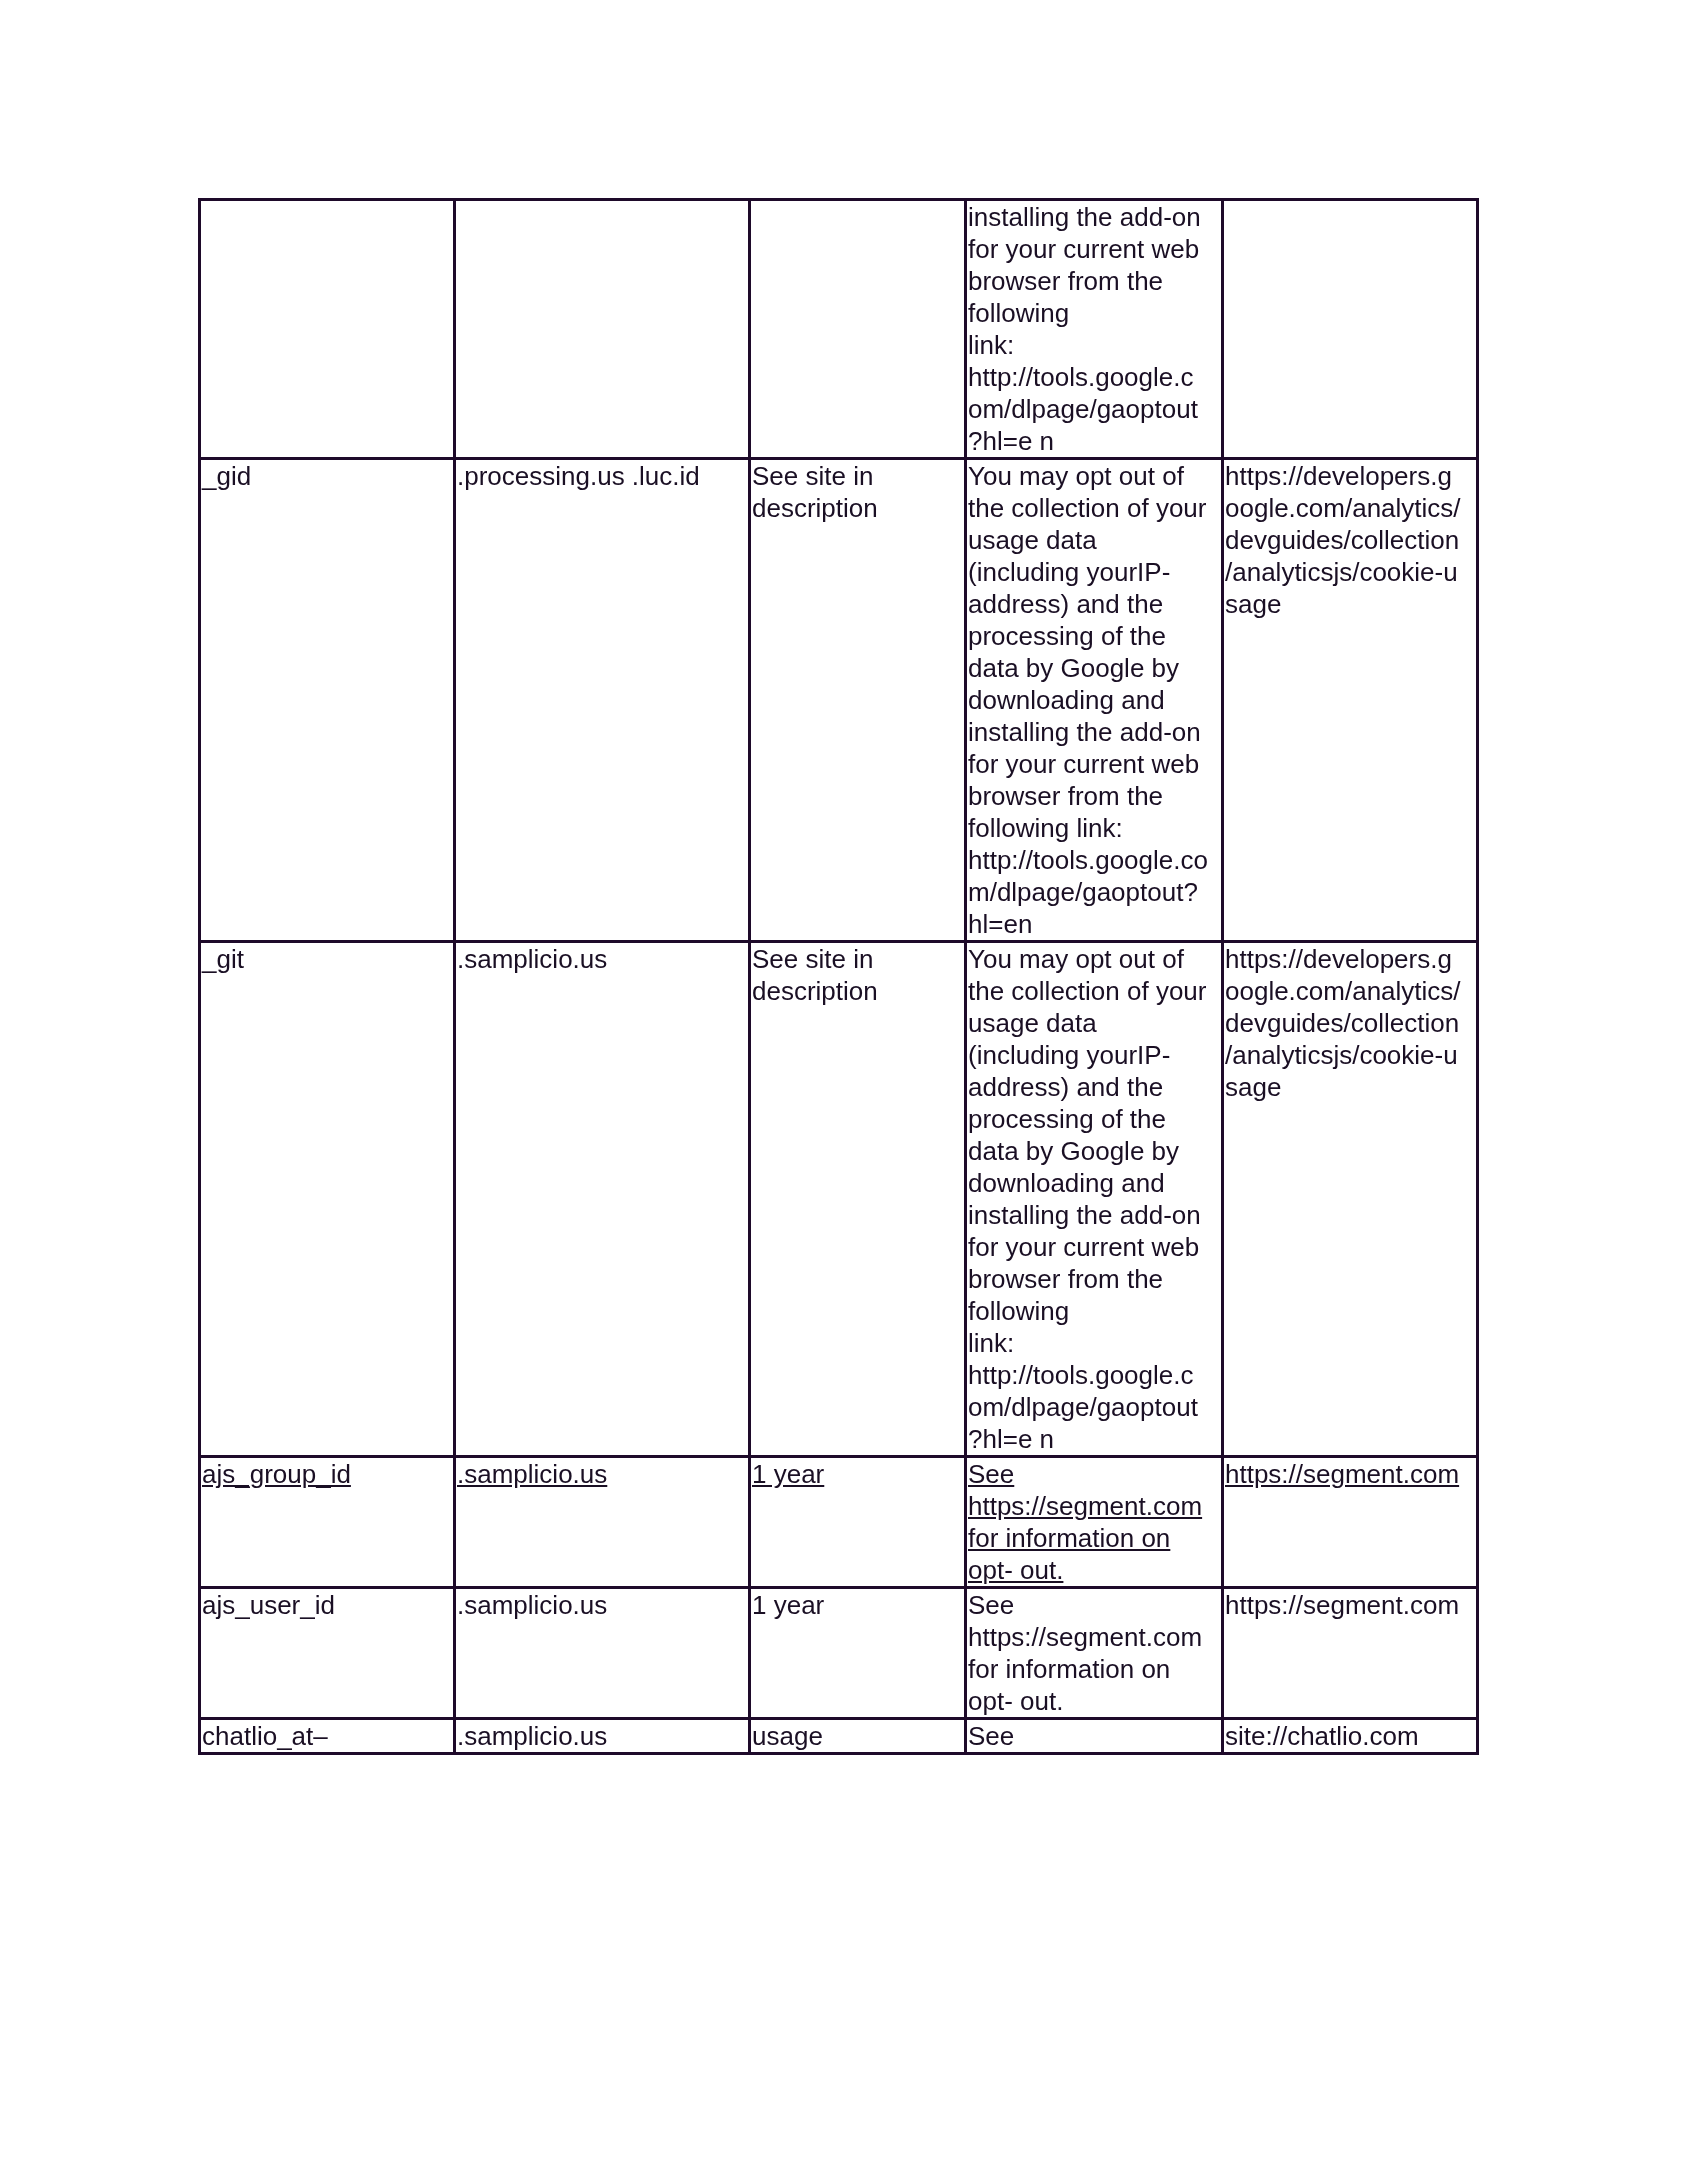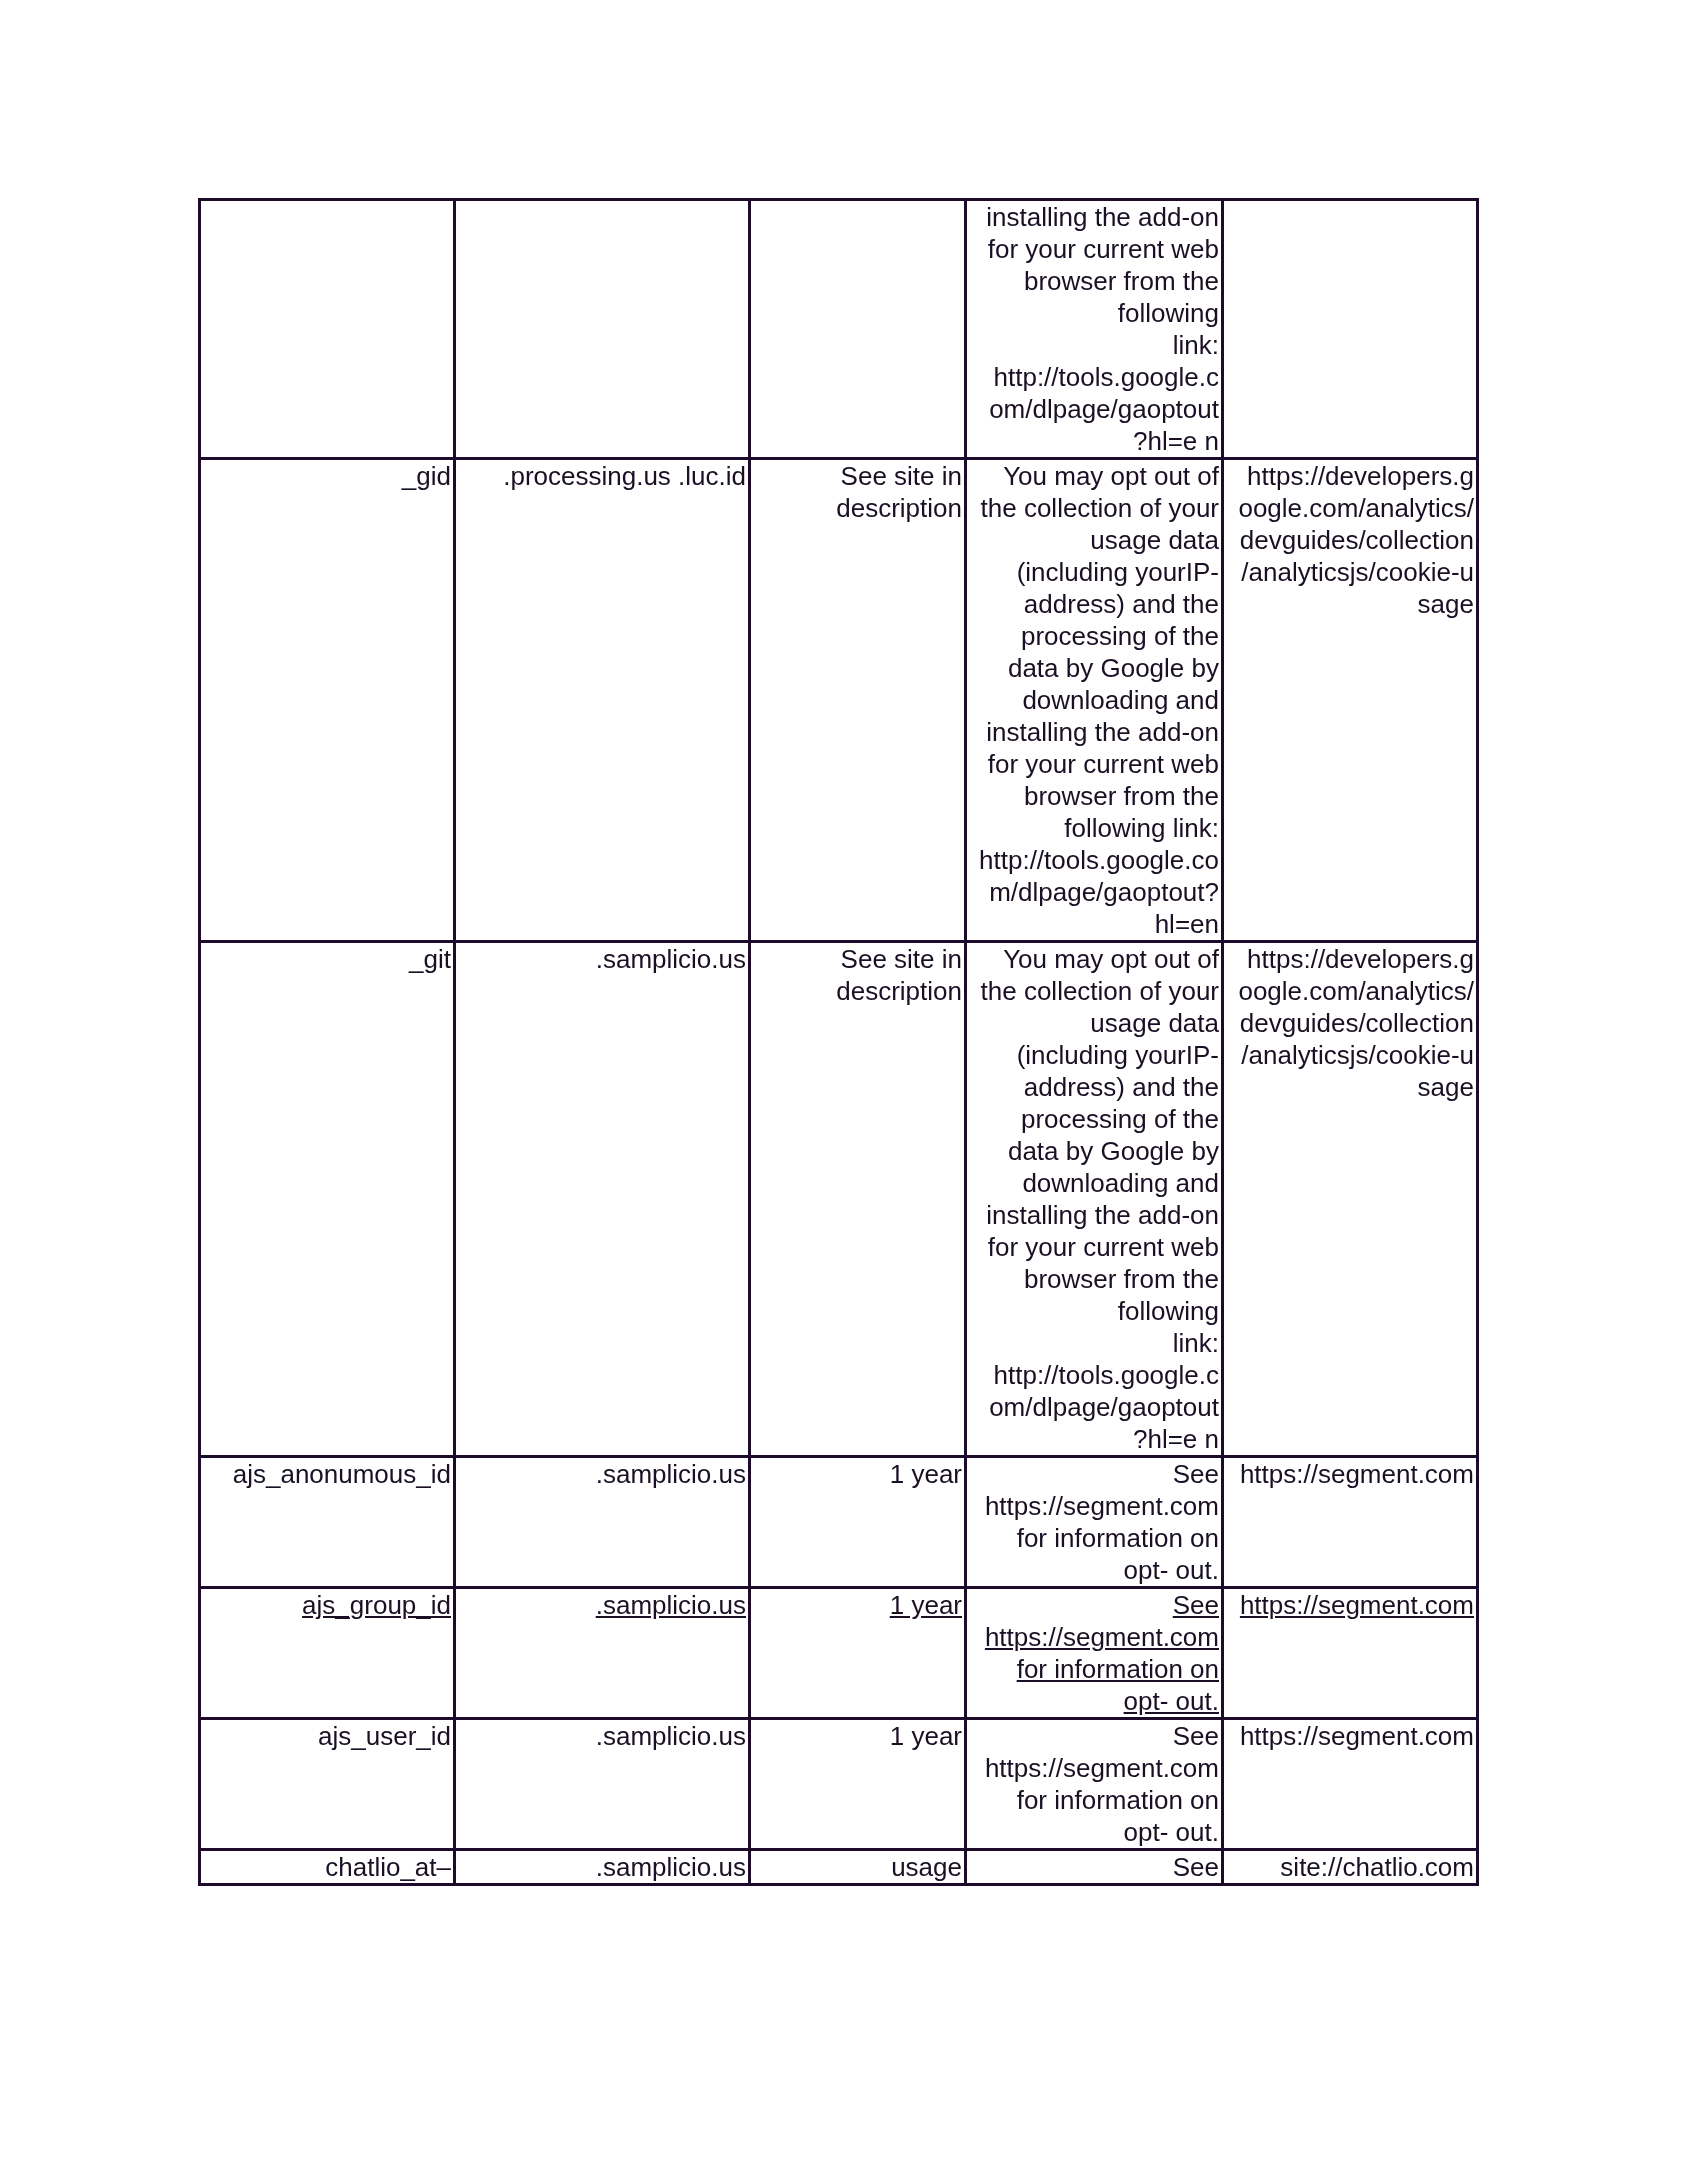--- a/index.html
+++ b/index.html
@@ -28,21 +28,20 @@
   table.cookies td {
     border: 3px solid #1e0a2a;
     vertical-align: top;
     padding: 0 2px 0 1px;
     font-size: 26px;
     line-height: 32px;
     color: #1a0f24;
     white-space: pre-line;
     word-wrap: break-word;
     overflow: hidden;
-    text-align: right;
   }
   col.c1 { width: 255px; }
   col.c2 { width: 295px; }
   col.c3 { width: 216px; }
   col.c4 { width: 257px; }
   col.c5 { width: 255px; }
   tr.r0 td { height: 248px; }
   tr.r1 td { height: 468px; }
   tr.r2 td { height: 502px; }
   tr.r3 td { height: 91px; }
@@ -124,30 +123,20 @@
 link:
 http://tools.google.c
 om/dlpage/gaoptout
 ?hl=e n</td>
         <td>https://developers.g
 oogle.com/analytics/
 devguides/collection
 /analyticsjs/cookie-u
 sage</td>
       </tr>
-      <tr class="r4">
-        <td>ajs_anonumous_id</td>
-        <td>.samplicio.us</td>
-        <td>1 year</td>
-        <td>See
-https://segment.com
-for information on
-opt- out.</td>
-        <td>https://segment.com</td>
-      </tr>
       <tr class="r5">
         <td>ajs_group_id</td>
         <td>.samplicio.us</td>
         <td>1 year</td>
         <td>See
 https://segment.com
 for information on
 opt- out.</td>
         <td>https://segment.com</td>
       </tr>

